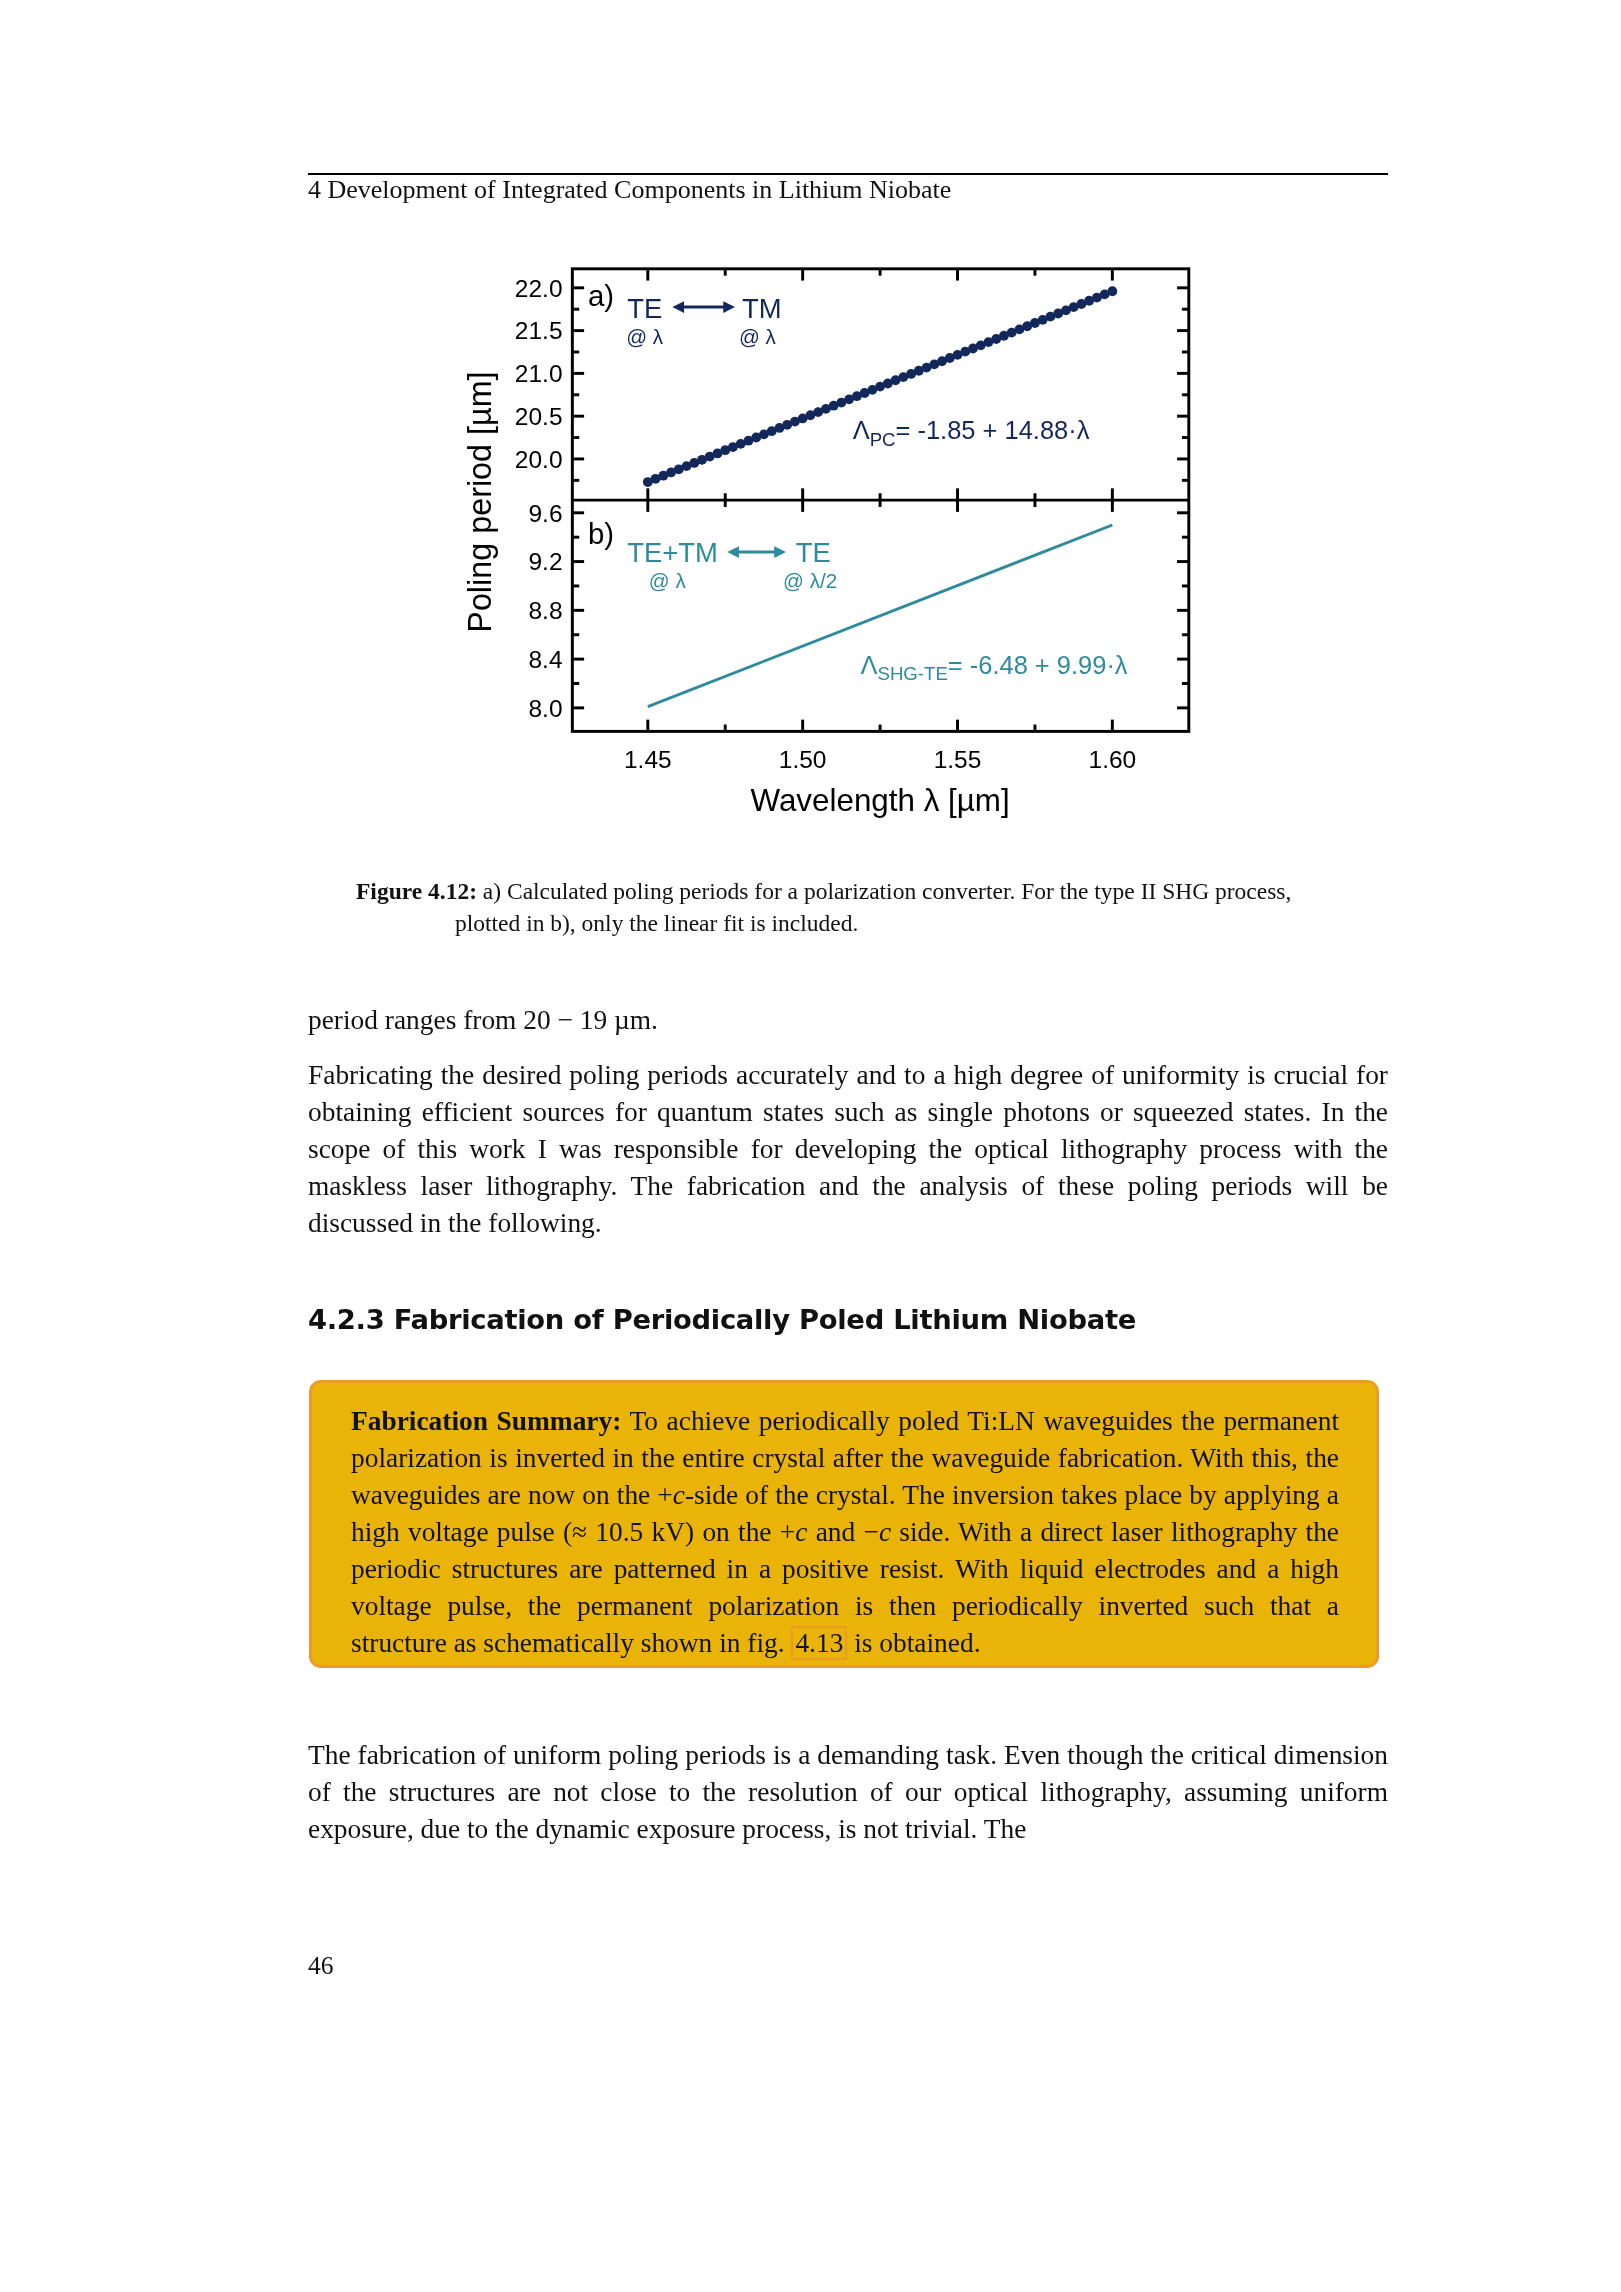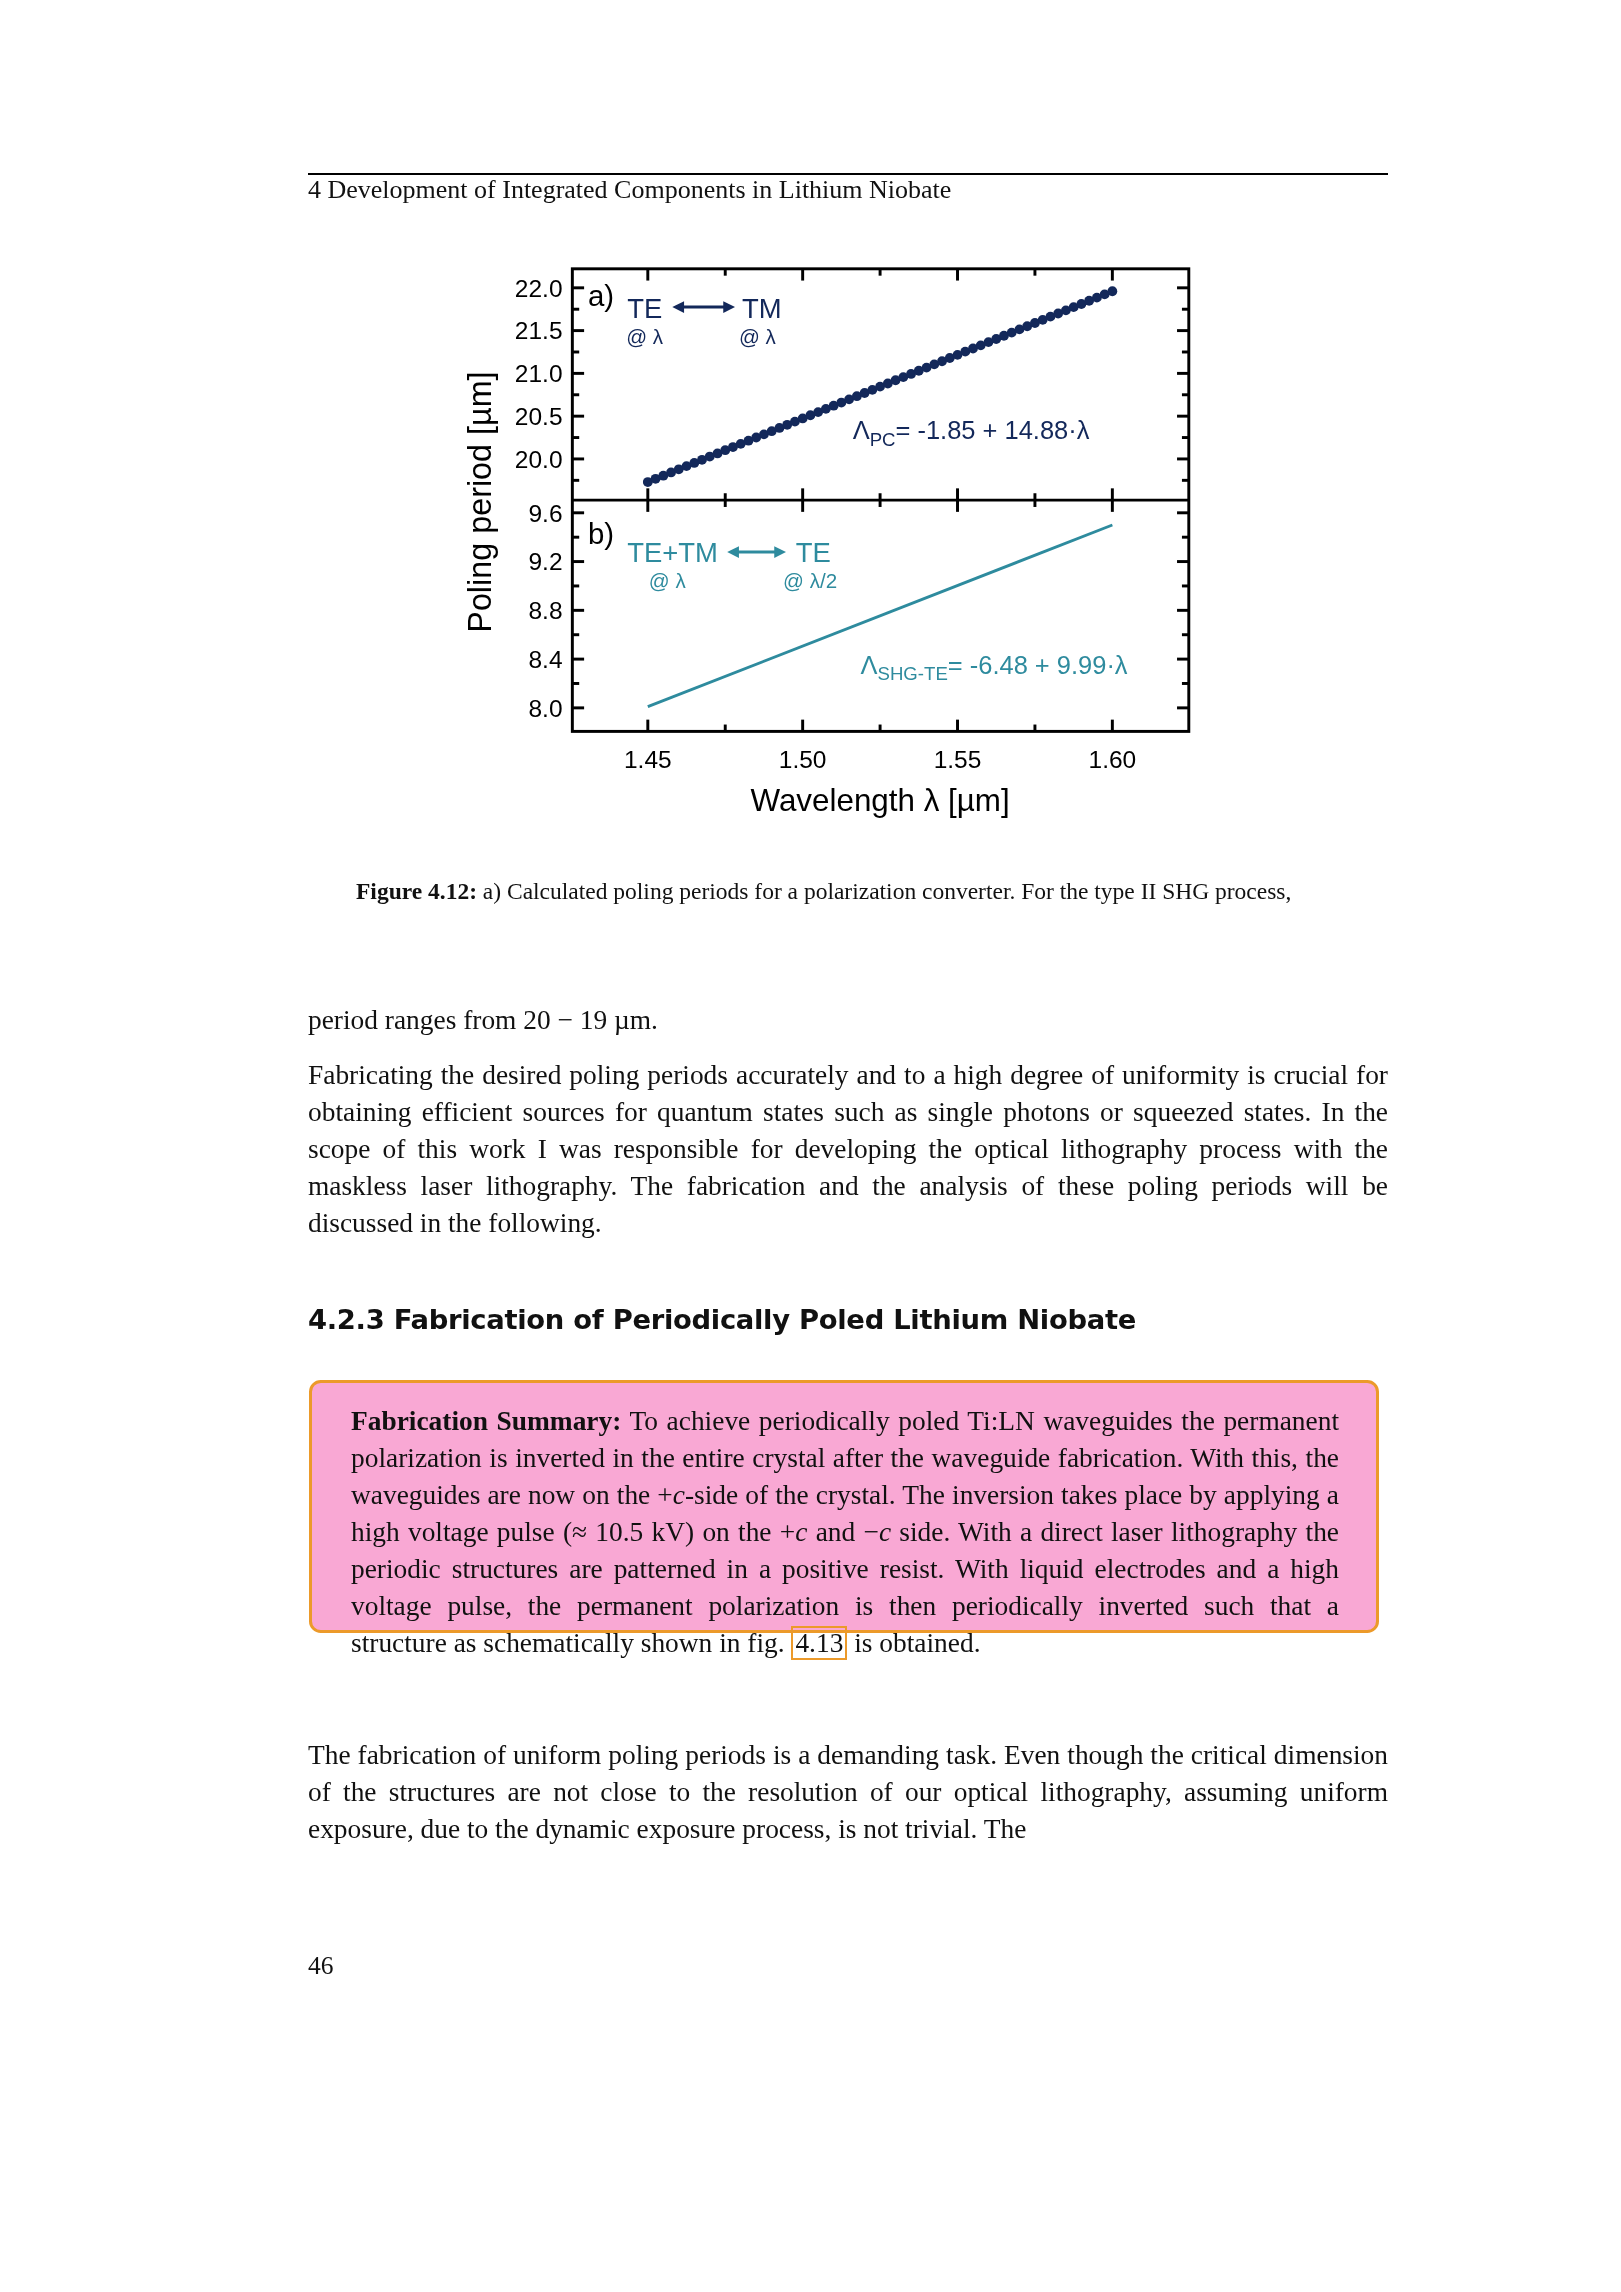--- a/index.html
+++ b/index.html
@@ -9,22 +9,22 @@
   .running-head { left:308px; top:133px; width:1080px; font-size:26px; line-height:33px;margin-top:40px; }
   .head-rule { left:308px; top:173px; width:1080px; height:2px; background:#000; }
   #chart-svg { position:absolute; left:0; top:0; }
   .caption { left:308px; top:875px; width:1080px; font-size:23.5px; line-height:32px; }
   .caption .cap-label { font-weight:bold;margin-left:48px; }
   .caption .cap-body { display:inline;margin-top:24px; }
   .caption .cap-line2 { padding-left:147px; display:block; }
   .para { left:308px; width:1080px; font-size:27.4px; line-height:37px; text-align:justify; }
   .section-title { left:308px; top:1302px; font-family:"DejaVu Sans","Liberation Sans",sans-serif;
                    font-weight:bold; font-size:27.4px; line-height:35px; letter-spacing:-0.3px;text-align:center; }
-  .summary-box { left:309px; top:1380px; width:1070px; height:253px; border:3.9px solid #ec9a2a;
-                 border-radius:11.8px; background:#f9a8d4; box-sizing:border-box; }
+  .summary-box { left:309px; top:1380px; width:1070px; height:288px; border:3.9px solid #ec9a2a;
+                 border-radius:11.8px; background:#eab308; box-sizing:border-box; }
   .summary-text { position:absolute; left:39px; top:19.6px; right:37px; font-size:27.4px; line-height:37px;
                   text-align:justify; }
   .summary-text b { font-weight:bold; }
   .ref-box { border:2px solid #ec9a2a; padding:0 2px; }
   .pagenum { left:308px; top:1951px; font-size:25.5px;text-align:right; }
   .it { font-style:italic; }
 </style>
 </head>
 <body>
 
@@ -203,20 +203,21 @@
   <text x="799" y="600" font-size="21" fill="#2e8b9e">@ λ/2</text>
   <text x="878" y="687" font-size="26" fill="#2e8b9e"><tspan>Λ</tspan><tspan font-size="19" dy="7">SHG-TE</tspan><tspan dy="-7">= -6.48 + 9.99·λ</tspan></text>
   <line id="line-b" stroke="#2e8b9e" stroke-width="3" x1="661" y1="720.756" x2="1135.0000000000005" y2="535.4"></line>
 
   <text x="0" y="0" font-size="33" fill="#000" transform="translate(501,512) rotate(-90)" text-anchor="middle">Poling period [µm]</text>
   <text x="898" y="827" font-size="32" fill="#000" text-anchor="middle">Wavelength λ [µm]</text>
 </svg>
 
 <div class="abs caption">
   <span class="cap-label">Figure 4.12:</span><span class="cap-body"> a) Calculated poling periods for a polarization converter. For the type II SHG process,</span>
+  <span class="cap-line2">plotted in b), only the linear fit is included.</span>
 </div>
 
 <div class="abs para" style="top:1002px;">period ranges from 20 − 19 µm.</div>
 <div class="abs para" style="top:1057px;">Fabricating the desired poling periods accurately and to a high degree of uniformity is crucial for obtaining efficient sources for quantum states such as single photons or squeezed states. In the scope of this work I was responsible for developing the optical lithography process with the maskless laser lithography. The fabrication and the analysis of these poling periods will be discussed in the following.</div>
 
 <div class="abs section-title">4.2.3  Fabrication of Periodically Poled Lithium Niobate</div>
 
 <div class="abs summary-box">
   <div class="summary-text"><b>Fabrication Summary:</b><span> To achieve periodically poled Ti:LN waveguides the permanent polarization is inverted in the entire crystal after the waveguide fabrication. With this, the waveguides are now on the +</span><span class="it">c</span><span>-side of the crystal. The inversion takes place by applying a high voltage pulse (≈ 10.5 kV) on the +</span><span class="it">c</span><span> and −</span><span class="it">c</span><span> side. With a direct laser lithography the periodic structures are patterned in a positive resist. With liquid electrodes and a high voltage pulse, the permanent polarization is then periodically inverted such that a structure as schematically shown in fig. </span><span class="ref-box">4.13</span><span> is obtained.</span></div>
 </div>

